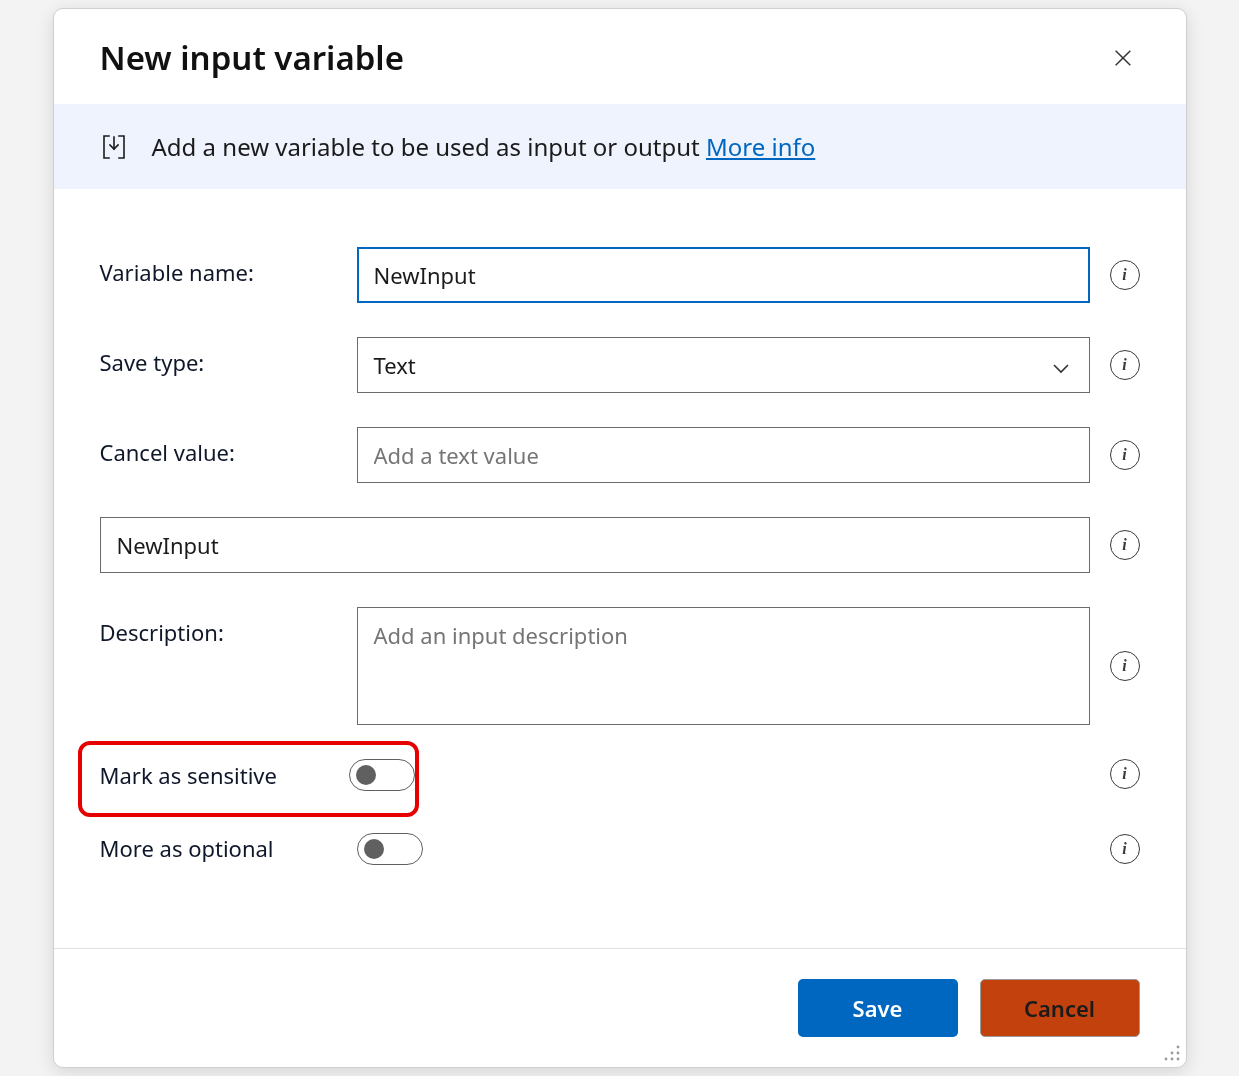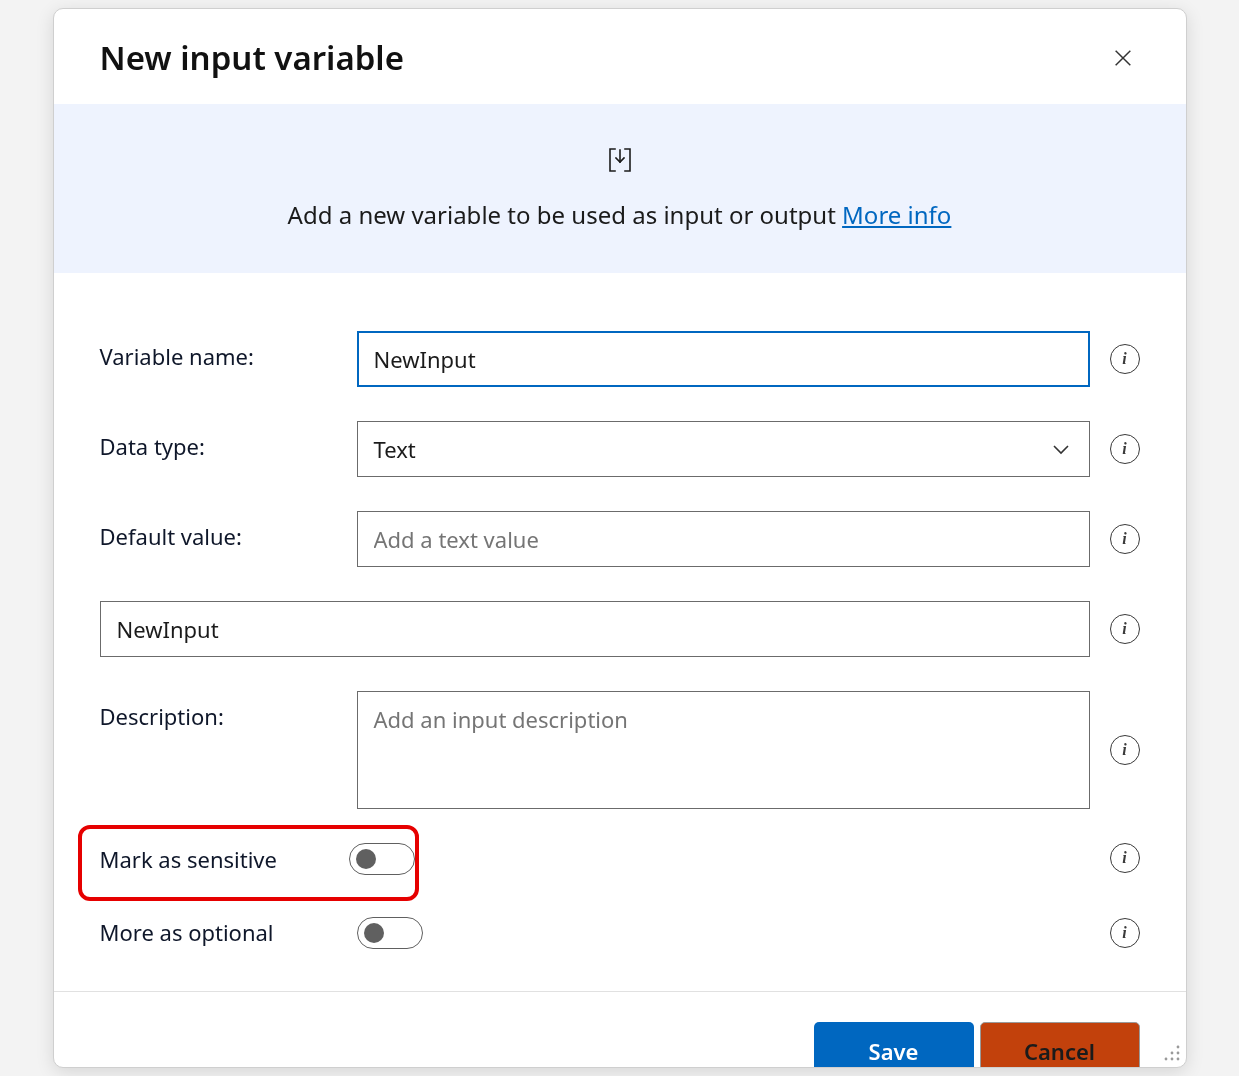--- a/index.html
+++ b/index.html
@@ -39,25 +39,24 @@
       width: 34px; height: 34px;
       display: flex; align-items: center; justify-content: center;
       cursor: pointer;
       background: none; border: none;
     }
     .close-btn svg { width: 22px; height: 22px; }
     .info-banner {
       background: #eef3fe;
       display: flex;
       align-items: center;
-      padding: 42px 46px;
+      padding: 26px 46px;
       gap: 24px;
       font-size: 24px;
       color: #1b1b1b;
-      flex-direction: column;
     }
     .info-banner a {
       color: #0067c0;
       text-decoration: underline;
     }
     .form {
       flex: 1;
       padding: 58px 46px 0 46px;
     }
     .form-row {
@@ -91,21 +90,21 @@
       background: #fff;
       outline: none;
     }
     .text-input::placeholder, .textarea-input::placeholder { color: #757575; }
     .text-input.focused {
       border: 2px solid #0067c0;
       padding: 11px 15px;
     }
     .select-input {
       display: flex;
-      align-items: center;
+      align-items: flex-end;
       justify-content: space-between;
       cursor: pointer;
     }
     .textarea-input {
       height: 118px;
       resize: none;
     }
     .info-icon {
       width: 30px; height: 30px;
       flex-shrink: 0;
@@ -142,21 +141,21 @@
       margin: -18px 0 -26px -22px;
       display: flex;
       align-items: center;
     }
     .highlight-box .form-label { width: 249px; padding-top: 0; }
     .footer {
       border-top: 1px solid #e1e1e1;
       padding: 30px 46px;
       display: flex;
       justify-content: flex-end;
-      gap: 6px;
+      gap: 22px;
     }
     .btn {
       min-width: 160px;
       height: 58px;
       font-family: inherit;
       font-size: 22px;
       font-weight: 600;
       border-radius: 5px;
       cursor: pointer;
       border: 1px solid transparent;
@@ -201,34 +200,34 @@
 
     <div class="form-row">
       <div class="form-label">Variable name:</div>
       <div class="form-control-wrap">
         <input class="text-input focused" type="text" value="NewInput" style="">
         <span class="info-icon">i</span>
       </div>
     </div>
 
     <div class="form-row">
-      <div class="form-label">Data type:</div>
+      <div class="form-label">Save type:</div>
       <div class="form-control-wrap">
         <div class="select-input">
           <span>Text</span>
           <svg width="24" height="24" viewBox="0 0 24 24" fill="none" stroke="#333" stroke-width="1.6">
               <polyline points="5 9 12 16 19 9"></polyline>
             </svg>
         </div>
         <span class="info-icon">i</span>
       </div>
     </div>
 
     <div class="form-row">
-      <div class="form-label">Default value:</div>
+      <div class="form-label">Cancel value:</div>
       <div class="form-control-wrap">
         <input class="text-input" type="text" placeholder="Add a text value" style="">
         <span class="info-icon">i</span>
       </div>
     </div>
 
     <div class="form-row">
       <div class="form-control-wrap">
         <input class="text-input" type="text" value="NewInput" style="">
         <span class="info-icon">i</span>

